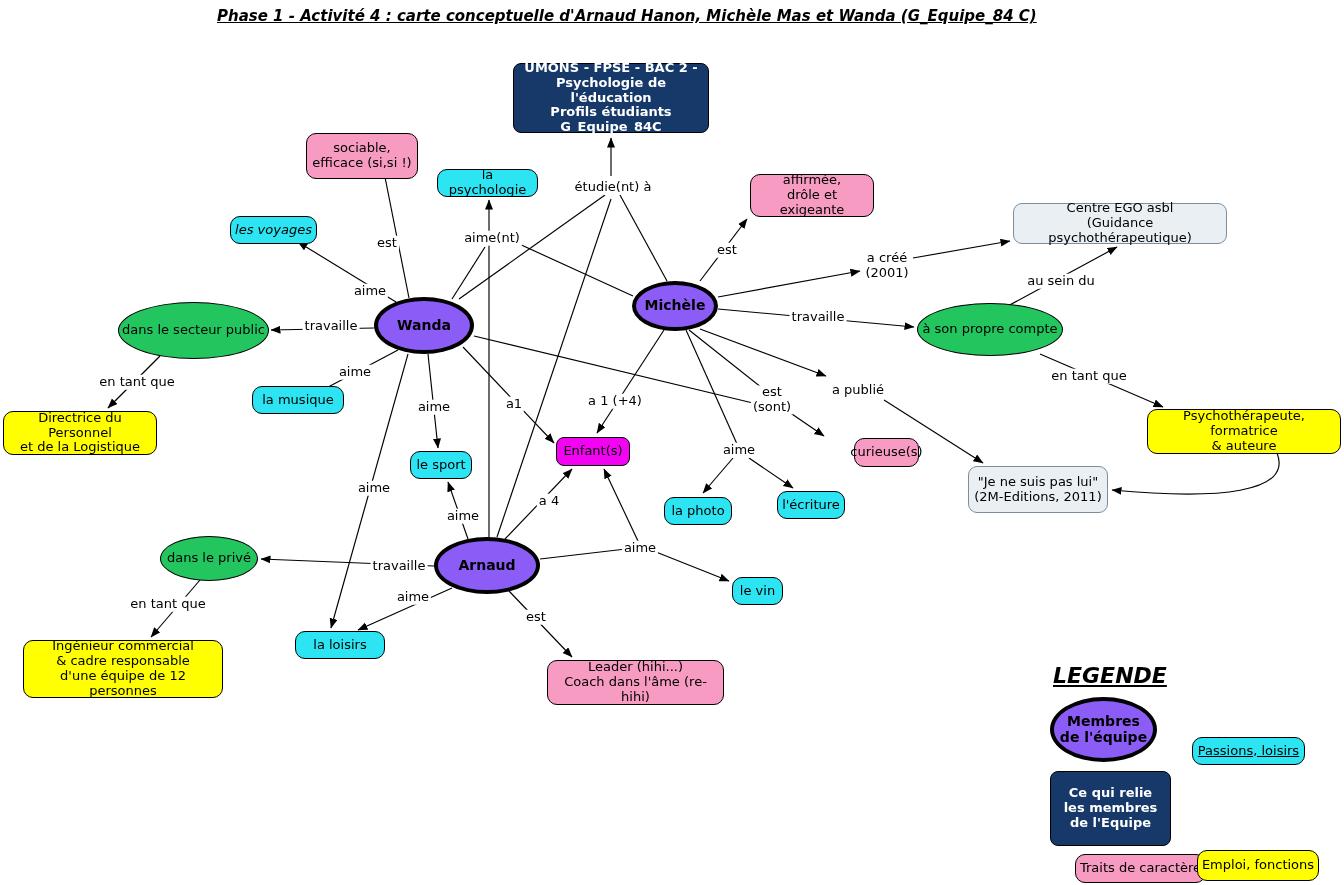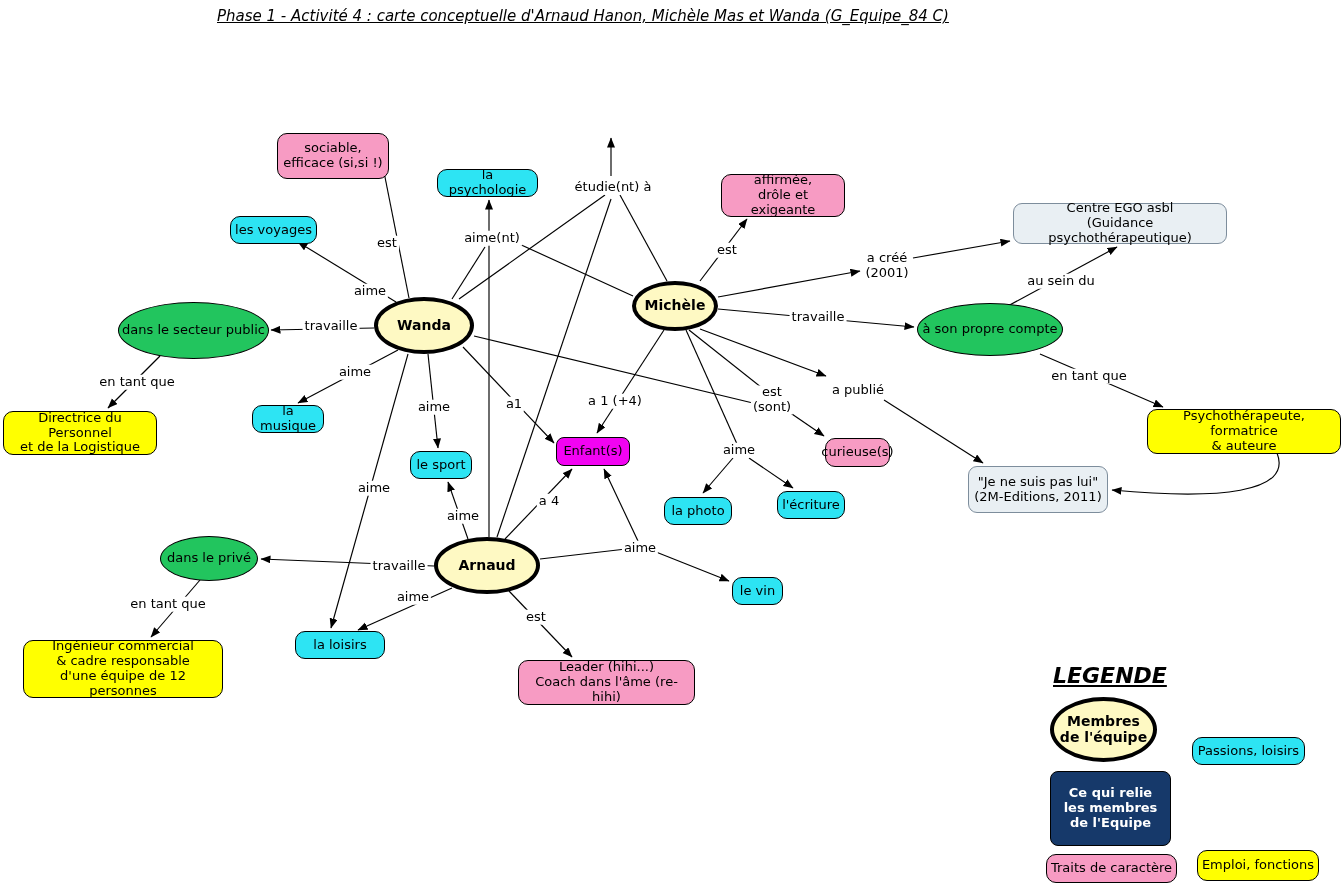--- a/index.html
+++ b/index.html
@@ -4,30 +4,30 @@
 <style>
   html,body{margin:0;padding:0;background:#fff;}
   #canvas{position:relative;width:1344px;height:885px;background:#fff;overflow:hidden;
           font-family:"DejaVu Sans","Liberation Sans",sans-serif;color:#000;}
   #edge-layer{position:absolute;left:0;top:0;z-index:1;}
   #edge-layer line,#edge-layer path{stroke:#000;stroke-width:1.15;fill:none;}
   .node{position:absolute;z-index:3;display:flex;align-items:center;justify-content:center;
         text-align:center;white-space:pre-line;font-size:13px;line-height:1.14;box-sizing:border-box;
         padding:1px 3px;}
   .cyan{background:#2de4f3;border:1.6px solid #000;border-radius:10px;}
-  .pink{background:#f79bc3;border:1.6px solid #000;border-radius:10px;}
+  .pink{background:#f79bc3;border:1.6px solid #000;border-radius:10px;margin-left:29px;}
   .yellow{background:#ffff00;border:1.6px solid #000;border-radius:10px;}
   .magenta{background:#f203f2;border:1.6px solid #000;border-radius:8px;}
   .navy{background:#16396a;border:1.6px solid #000;border-radius:8px;color:#fff;font-weight:bold;}
   .light{background:#e9eff3;border:1.3px solid #7d8d9c;border-radius:9px;}
   .orange{background:#22c55e;border:1.4px solid #000;border-radius:50%;}
-  .person{background:#fef9c3;border:4px solid #000;border-radius:50%;font-weight:bold;font-size:14px;}
+  .person{background:#8b5cf6;border:4px solid #000;border-radius:50%;font-weight:bold;font-size:14px;}
   .link-label{position:absolute;z-index:2;transform:translate(-50%,-50%);background:#fff;
         font-size:13px;line-height:1.12;text-align:center;white-space:pre-line;padding:0 2px;}
-  #map-title{position:absolute;left:217px;top:7px;z-index:4;font-size:15px;font-weight:normal;
+  #map-title{position:absolute;left:217px;top:7px;z-index:4;font-size:15px;font-weight:bold;
         font-style:italic;text-decoration:underline;}
   #legend-title{position:absolute;left:1053px;top:663px;z-index:4;font-size:22px;font-weight:bold;
         font-style:italic;text-decoration:underline;}
 </style>
 </head>
 <body>
 
 <div id="canvas">
   <svg id="edge-layer" width="1344" height="885">
     <defs>
@@ -71,56 +71,60 @@
       <line x1="656" y1="552" x2="729" y2="581" marker-end="url(#arr)"></line>
       <line x1="638" y1="541" x2="604" y2="469" marker-end="url(#arr)"></line>
       <line x1="434" y1="566" x2="261" y2="559" marker-end="url(#arr)"></line>
       <line x1="200" y1="580" x2="151" y2="637" marker-end="url(#arr)"></line>
       <line x1="452" y1="588" x2="358" y2="630" marker-end="url(#arr)"></line>
       <line x1="509" y1="591" x2="572" y2="657" marker-end="url(#arr)"></line>
       <path d="M 1277 453 C 1293 493 1218 500 1112 490" marker-end="url(#arr)"></path>
     </svg>
   <div id="map-title">Phase 1 - Activité 4 : carte conceptuelle d'Arnaud Hanon, Michèle Mas et Wanda (G_Equipe_84 C)</div>
   <div id="legend-title">LEGENDE</div>
+<div class="node navy" style="left: 513px; top: 63px; width: 196px; height: 70px;">UMONS - FPSE - BAC 2 -
+Psychologie de l'éducation
+Profils étudiants
+G_Equipe_84C</div>
     <div class="node pink" style="left: 277px; top: 133px; width: 112px; height: 46px;">sociable,
 efficace (si,si !)</div>
     <div class="node cyan" style="left: 437px; top: 169px; width: 101px; height: 28px;">la psychologie</div>
-    <div class="node cyan" style="left: 230px; top: 216px; width: 87px; height: 28px;">les voyages</div>
+    <div class="node cyan" style="left: 230px; top: 216px; width: 87px; height: 28px; font-style: italic;">les voyages</div>
     <div class="node pink" style="left: 721px; top: 174px; width: 124px; height: 43px;">affirmée,
 drôle et exigeante</div>
     <div class="node light" style="left: 1013px; top: 203px; width: 214px; height: 41px;">Centre EGO asbl
 (Guidance psychothérapeutique)</div>
     <div class="node orange" style="left: 118px; top: 302px; width: 151px; height: 57px;">dans le secteur public</div>
     <div class="node orange" style="left: 917px; top: 303px; width: 146px; height: 53px;">à son propre compte</div>
     <div class="node person" style="left: 374px; top: 297px; width: 100px; height: 57px;">Wanda</div>
     <div class="node person" style="left: 632px; top: 281px; width: 86px; height: 50px;">Michèle</div>
     <div class="node yellow" style="left: 3px; top: 411px; width: 154px; height: 44px;">Directrice du Personnel
 et de la Logistique</div>
-    <div class="node cyan" style="left: 252px; top: 405px; width: 72px; height: 28px;">la musique</div>
+    <div class="node cyan" style="left: 252px; top: 386px; width: 92px; height: 28px;">la musique</div>
     <div class="node yellow" style="left: 1147px; top: 409px; width: 194px; height: 45px;">Psychothérapeute, formatrice
 &amp; auteure</div>
     <div class="node light" style="left: 968px; top: 466px; width: 140px; height: 47px;">"Je ne suis pas lui"
 (2M-Editions, 2011)</div>
     <div class="node pink" style="left: 825px; top: 438px; width: 65px; height: 29px;">curieuse(s)</div>
     <div class="node magenta" style="left: 556px; top: 437px; width: 74px; height: 29px;">Enfant(s)</div>
     <div class="node cyan" style="left: 664px; top: 497px; width: 68px; height: 28px;">la photo</div>
     <div class="node cyan" style="left: 777px; top: 491px; width: 68px; height: 28px;">l'écriture</div>
     <div class="node cyan" style="left: 410px; top: 451px; width: 62px; height: 28px;">le sport</div>
     <div class="node cyan" style="left: 732px; top: 577px; width: 51px; height: 28px;">le vin</div>
     <div class="node cyan" style="left: 295px; top: 631px; width: 90px; height: 28px;">la loisirs</div>
     <div class="node orange" style="left: 160px; top: 536px; width: 98px; height: 45px;">dans le privé</div>
     <div class="node yellow" style="left: 23px; top: 640px; width: 200px; height: 58px;">Ingénieur commercial
 &amp; cadre responsable
 d'une équipe de 12 personnes</div>
     <div class="node person" style="left: 434px; top: 537px; width: 106px; height: 57px;">Arnaud</div>
     <div class="node pink" style="left: 518px; top: 660px; width: 177px; height: 45px;">Leader (hihi...)
 Coach dans l'âme (re-hihi)</div>
     <div class="node person" style="left: 1050px; top: 697px; width: 107px; height: 65px;">Membres
 de l'équipe</div>
-    <div class="node cyan" style="left: 1192px; top: 737px; width: 113px; height: 28px;">Passions, loisirs</div>
+    <div class="node cyan" style="left: 1192px; top: 737px; width: 113px; height: 28px; text-decoration: underline;">Passions, loisirs</div>
     <div class="node navy" style="left: 1050px; top: 771px; width: 121px; height: 75px;">Ce qui relie
 les membres
 de l'Equipe</div>
     <div class="node pink" style="left: 1046px; top: 854px; width: 131px; height: 29px;">Traits de caractère</div>
     <div class="node yellow" style="left: 1197px; top: 850px; width: 122px; height: 31px;">Emploi, fonctions</div>
     <div class="link-label" style="left: 613px; top: 187px;">étudie(nt) à</div>
     <div class="link-label" style="left: 492px; top: 238px;">aime(nt)</div>
     <div class="link-label" style="left: 387px; top: 243px;">est</div>
     <div class="link-label" style="left: 370px; top: 291px;">aime</div>
     <div class="link-label" style="left: 331px; top: 326px;">travaille</div>

